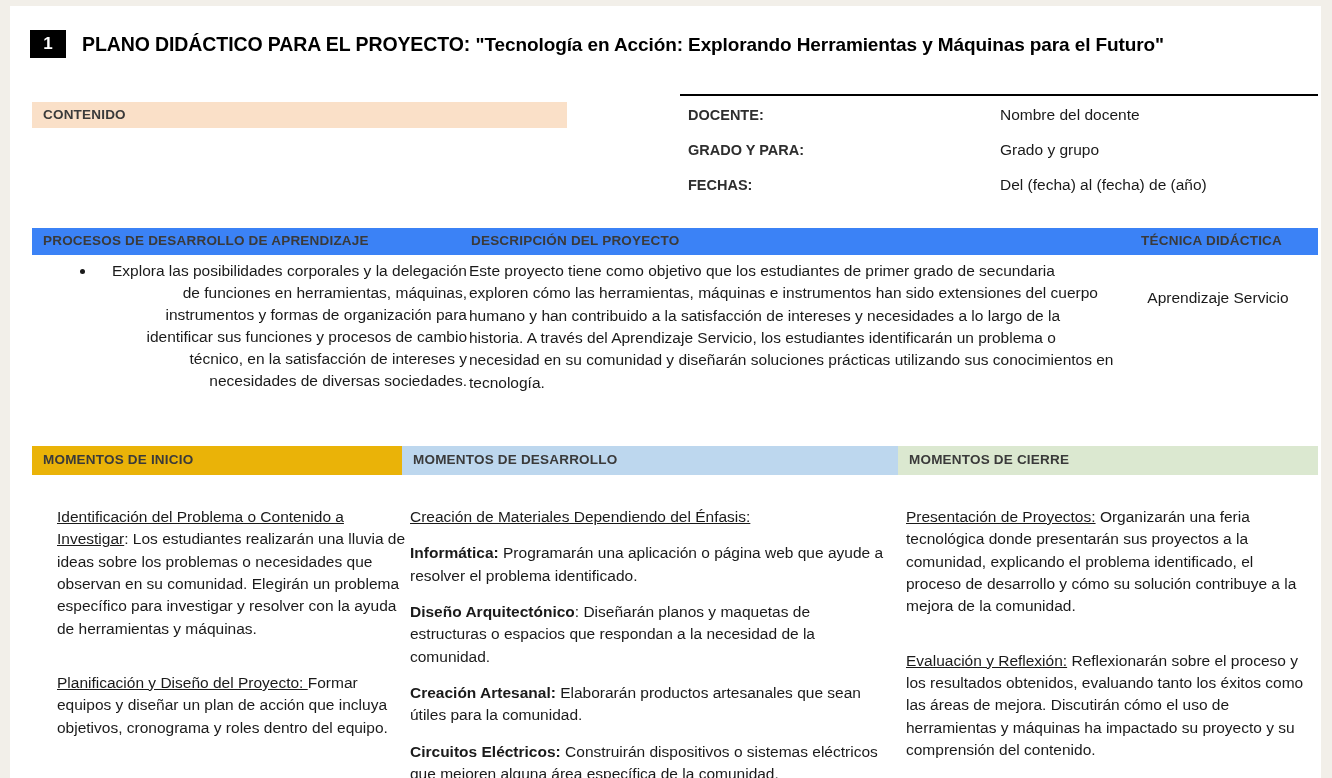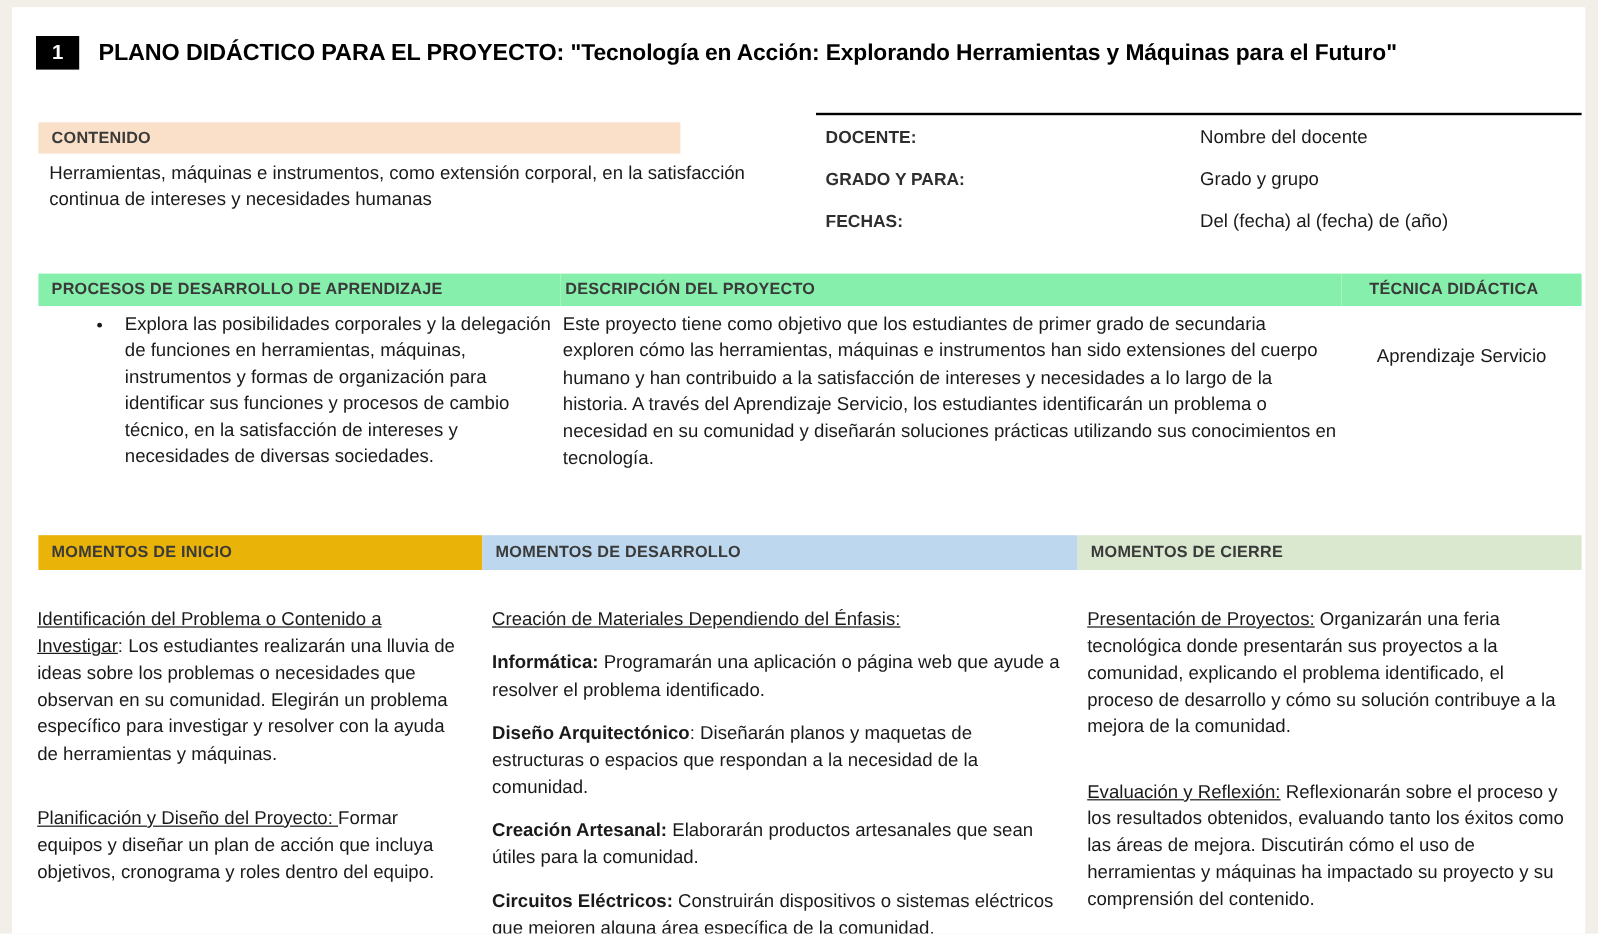--- a/index.html
+++ b/index.html
@@ -119,21 +119,21 @@
   .info-value {
     font-size: 15.5px;
     color: #1a1a1a;
   }
 
   
   .sec2-head {
     position: absolute;
     top: 222px;
     height: 27px;
-    background: #86efac;
+    background: #3b82f6;
   }
   .sec2-head .lbl {
     position: absolute;
     top: 5px;
     font-size: 13.5px;
     font-weight: bold;
     letter-spacing: 0.2px;
     color: #3a3a3a;
     white-space: nowrap;
   }
@@ -144,20 +144,21 @@
   #sec2-head-c { left: 1108px; width: 200px; }
   #sec2-head-c .lbl { right: 36px; text-align: right; }
 
   .sec2-body {
     position: absolute;
     top: 254px;
   }
   #pda-col {
     left: 22px;
     width: 435px;
+    text-align: right;
   }
   #pda-col ul {
     margin-left: 48px;
     padding-left: 16px;
   }
   #pda-col li {
     font-size: 15.5px;
     line-height: 1.42;
     color: #1a1a1a;
     padding-left: 8px;
@@ -199,21 +200,21 @@
   #mom-head-cierre { left: 888px; width: 420px; background: #dbe8d0; }
 
   
   .mom-col {
     position: absolute;
     top: 500px;
     font-size: 15.5px;
     line-height: 1.44;
     color: #1a1a1a;
   }
-  #mom-col-inicio { left: 21px; width: 355px; }
+  #mom-col-inicio { left: 47px; width: 355px; }
   #mom-col-desarrollo { left: 400px; width: 480px; }
   #mom-col-cierre { left: 896px; width: 400px; }
 
   .mom-col p { margin-bottom: 14px; }
   .mom-col p.gap { margin-bottom: 32px; }
   .u { text-decoration: underline; }
   .b { font-weight: bold; }
 </style>
 </head>
 <body>
@@ -224,21 +225,20 @@
     <div class="num-badge">1</div>
     <div class="title-text">
       <span>PLANO DIDÁCTICO PARA EL PROYECTO:</span>
       <span class="title-quote">"Tecnología en Acción: Explorando Herramientas y Máquinas para el Futuro"</span>
     </div>
   </div>
 
   <div class="band-contenido-head">
     <span class="lbl">CONTENIDO</span>
   </div>
-  <div class="contenido-body">Herramientas, máquinas e instrumentos, como extensión corporal, en la satisfacción continua de intereses y necesidades humanas</div>
 
   <div class="hrule-top"></div>
   <div class="info-grid">
     <div class="info-row">
       <div class="info-label">DOCENTE:</div>
       <div class="info-value">Nombre del docente</div>
     </div>
     <div class="info-row">
       <div class="info-label">GRADO Y PARA:</div>
       <div class="info-value">Grado y grupo</div>

